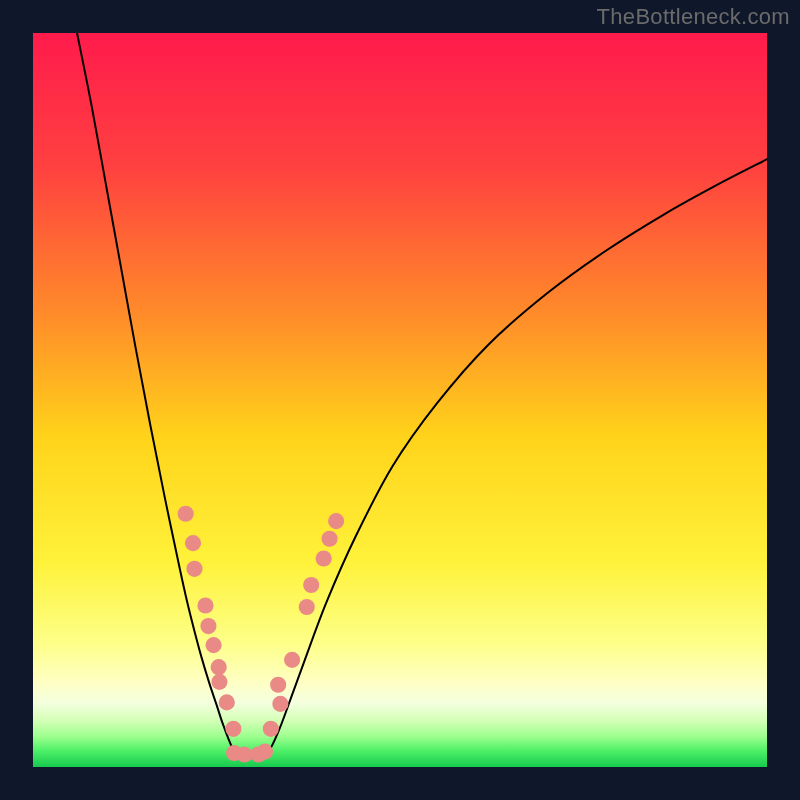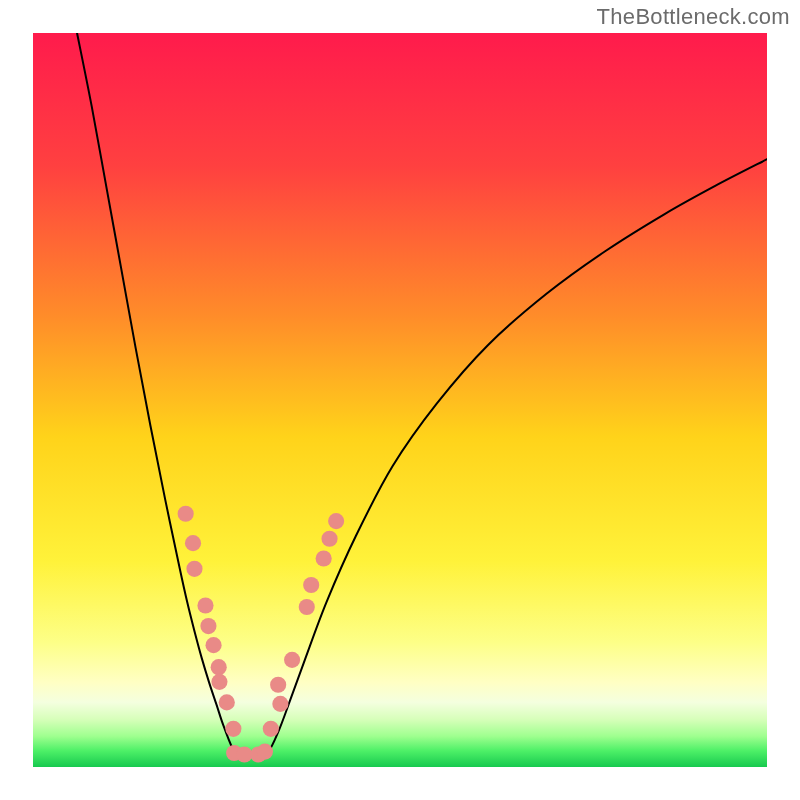--- a/index.html
+++ b/index.html
@@ -8,21 +8,21 @@
     width: 800px;
     height: 800px;
     background: #000;
     overflow: hidden;
     font-family: Arial, Helvetica, sans-serif;
   }
   .stage {
     position: relative;
     width: 800px;
     height: 800px;
-    background: #ffffff;
+    background: #0f172a;
   }
   .watermark {
     position: absolute;
     top: 4px;
     right: 10px;
     color: #6b6b6b;
     font-size: 22px;
     font-weight: 500;
     letter-spacing: 0.3px;
     z-index: 10;

